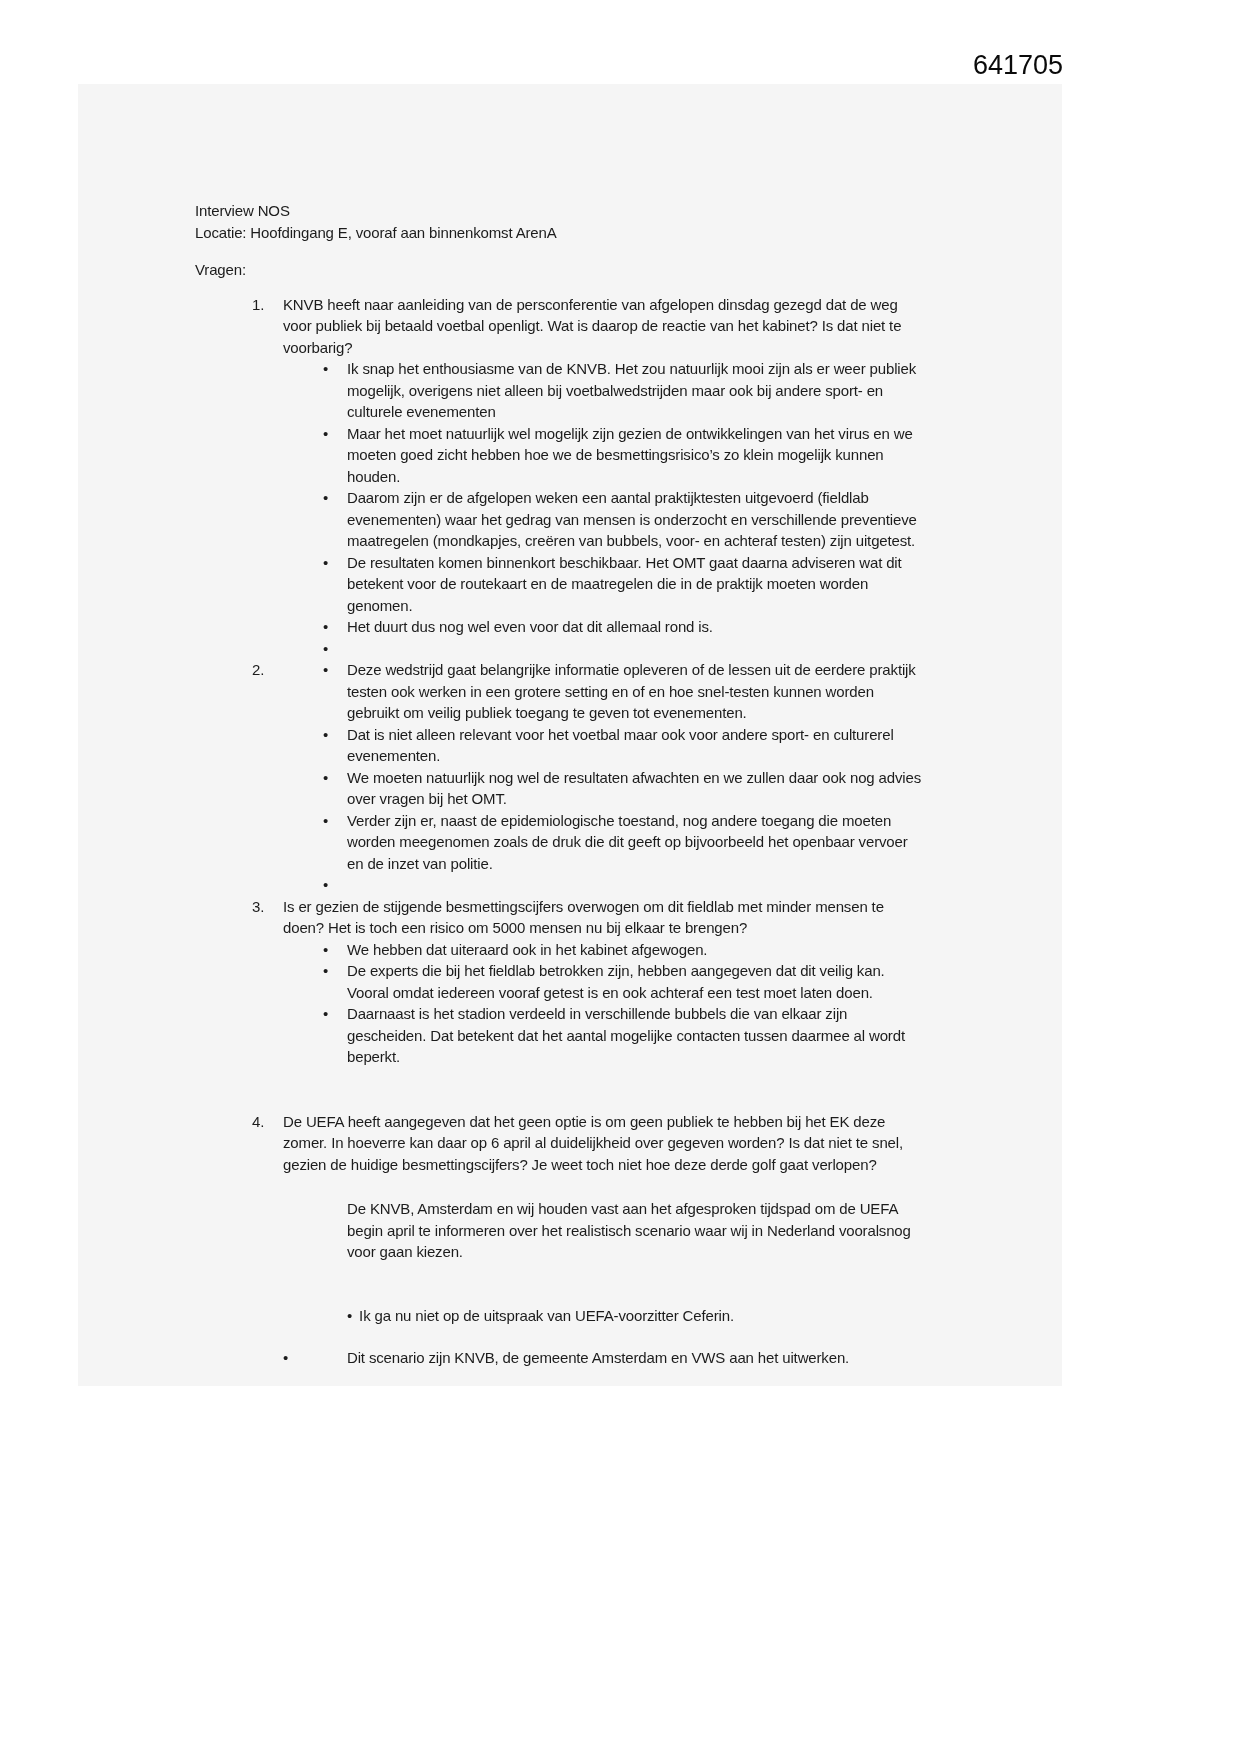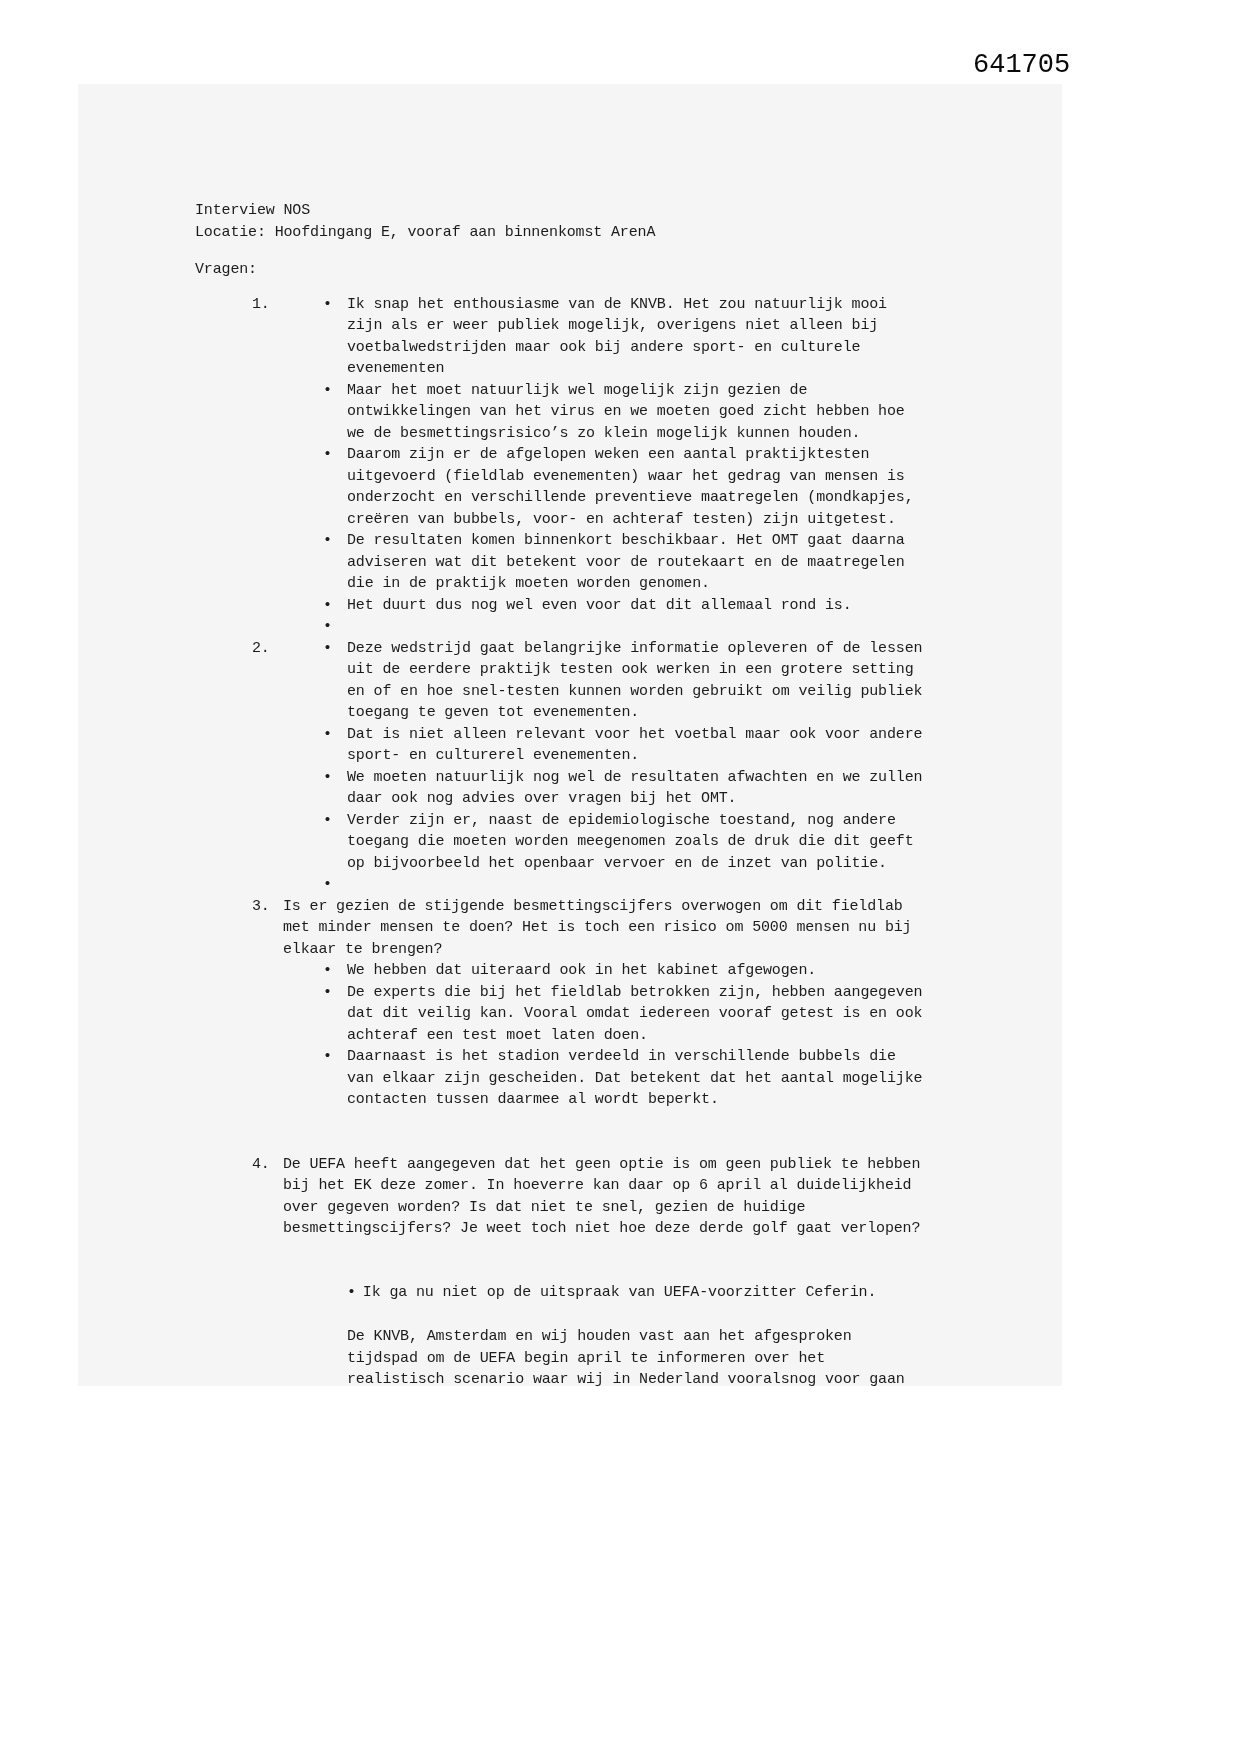--- a/index.html
+++ b/index.html
@@ -7,21 +7,21 @@
     margin: 0;
     padding: 0;
     background: #ffffff;
   }
   .page {
     position: relative;
     width: 1241px;
     height: 1386px;
     background: #ffffff;
     overflow: hidden;
-    font-family: Liberation Mono, monospace;
+    font-family: Liberation Sans, sans-serif;
     color: #1c1c1c;
   }
   .scan-shade {
     position: absolute;
     left: 78px;
     top: 84px;
     width: 984px;
     height: 1618px;
     background: #f5f5f5;
     z-index: 0;
@@ -99,20 +99,21 @@
   <div class="scan-shade"></div>
   <div class="doc-number">641705</div>
   <div class="content">
     <p class="doc-title">Interview NOS</p>
     <p class="doc-location">Locatie: Hoofdingang E, vooraf aan binnenkomst ArenA</p>
     <p class="section-label">Vragen:</p>
     <ol class="questions" id="questions">
         <li class="question">
           <span class="q-num">1.</span>
           <div class="q-body">
+            <p class="q-text">KNVB heeft naar aanleiding van de persconferentie van afgelopen dinsdag gezegd dat de weg voor publiek bij betaald voetbal openligt. Wat is daarop de reactie van het kabinet? Is dat niet te voorbarig?</p>
             <div class="item item-bullet">
               <span class="b-dot">•</span>
               <span class="b-text">Ik snap het enthousiasme van de KNVB. Het zou natuurlijk mooi zijn als er weer publiek mogelijk, overigens niet alleen bij voetbalwedstrijden maar ook bij andere sport- en culturele evenementen</span>
             </div>
             <div class="item item-bullet">
               <span class="b-dot">•</span>
               <span class="b-text">Maar het moet natuurlijk wel mogelijk zijn gezien de ontwikkelingen van het virus en  we moeten goed zicht hebben hoe we de besmettingsrisico’s zo klein mogelijk kunnen houden.</span>
             </div>
             <div class="item item-bullet">
               <span class="b-dot">•</span>
@@ -172,22 +173,22 @@
             <div class="item item-bullet">
               <span class="b-dot">•</span>
               <span class="b-text">Daarnaast is het stadion verdeeld in verschillende bubbels die van elkaar zijn gescheiden. Dat betekent dat het aantal mogelijke contacten tussen daarmee al wordt beperkt.</span>
             </div>
           </div>
         </li>
         <li class="question gap-before">
           <span class="q-num">4.</span>
           <div class="q-body">
             <p class="q-text">De UEFA heeft aangegeven dat het geen optie is om geen publiek te hebben bij het EK deze zomer. In hoeverre kan daar op 6 april al duidelijkheid over gegeven worden? Is dat niet te snel, gezien de huidige besmettingscijfers? Je weet toch niet hoe deze derde golf gaat verlopen?</p>
+            <p class="item item-para">De KNVB, Amsterdam en wij houden vast aan het afgesproken tijdspad om de UEFA begin april te informeren over het realistisch scenario waar wij in Nederland vooralsnog voor gaan kiezen.</p>
             <p class="item item-inline"><span class="inline-dot">•</span><span class="inline-text">Ik ga nu niet  op de uitspraak van UEFA-voorzitter Ceferin.</span></p>
-            <p class="item item-para">De KNVB, Amsterdam en wij houden vast aan het afgesproken tijdspad om de UEFA begin april te informeren over het realistisch scenario waar wij in Nederland vooralsnog voor gaan kiezen.</p>
             <div class="item item-wide">
               <span class="b-dot">•</span>
               <span class="b-text">Dit scenario zijn KNVB, de gemeente Amsterdam en VWS aan het uitwerken.</span>
             </div>
           </div>
         </li>
       </ol>
   </div>
 </div>
 

